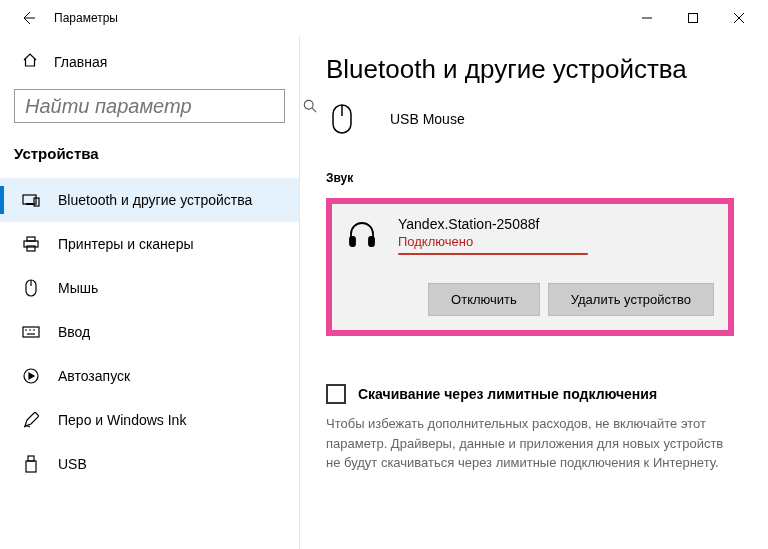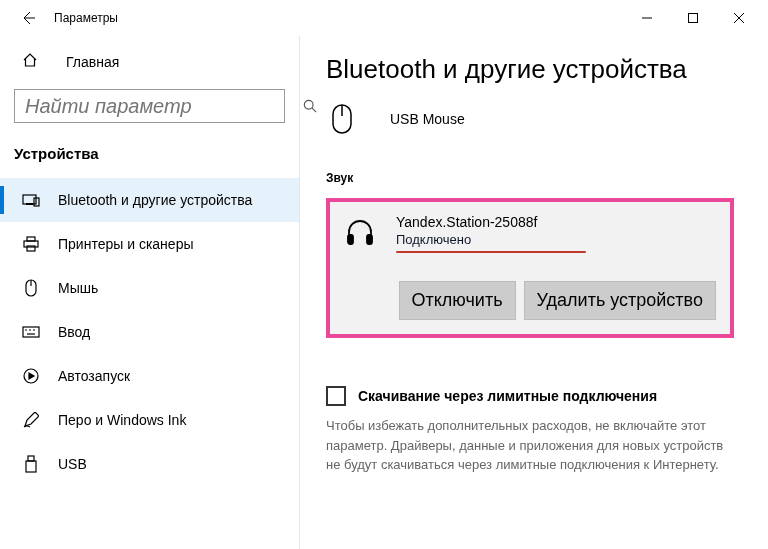--- a/index.html
+++ b/index.html
@@ -33,21 +33,21 @@
   .container { display: flex; height: calc(100% - 36px); }
   .sidebar {
     width: 300px;
     border-right: 1px solid #e6e6e6;
     display: flex; flex-direction: column;
     padding-top: 6px;
   }
   .home {
     display: flex; align-items: center;
     padding: 10px 22px;
-    gap: 28px;
+    gap: 16px;
     font-size: 14px;
   }
   .search {
     margin: 8px 14px 18px 14px;
     border: 1px solid #999;
     background: #fff;
     display: flex; align-items: center;
     height: 34px;
   }
   .search input {
@@ -94,42 +94,42 @@
   }
   .dev-row {
     display: flex; align-items: center;
     gap: 32px;
     padding: 4px 0 18px 0;
   }
   .dev-icon { width: 32px; height: 36px; display:flex; align-items:center; justify-content:center; }
   .section-h { font-size: 12px; font-weight: 600; margin: 16px 0 13px 0; }
   .dev-card {
     background: #f2f2f2;
-    border: 4px solid #ec4899;
+    border: 6px solid #ec4899;
     padding: 12px 14px 14px 14px;
     width: 408px;
   }
   .dev-card-row { display: flex; gap: 20px; align-items: flex-start; }
   .dev-card .name { font-size: 14px; }
-  .dev-card .status { font-size: 13px; color: #0f172a; margin-top: 2px; }
+  .dev-card .status { font-size: 13px; color: #b91c1c; margin-top: 2px; }
   .underline {
     height: 2px; background: #c0392b;
     width: 190px;
     margin-top: 4px;
     border-radius: 1px;
   }
   .dev-card .btns {
     display: flex; gap: 8px; justify-content: flex-end;
     margin-top: 28px;
   }
   .dev-card button {
     background: #ccc;
     border: 1px solid #bbb;
-    padding: 8px 12px;
-    font-size: 18px;
+    padding: 8px 22px;
+    font-size: 13px;
     font-family: inherit;
     cursor: pointer;
   }
   .metered {
     margin-top: 48px;
     width: 408px;
   }
   .checkbox-row {
     display: flex; align-items: center; gap: 12px;
     margin-bottom: 10px;

